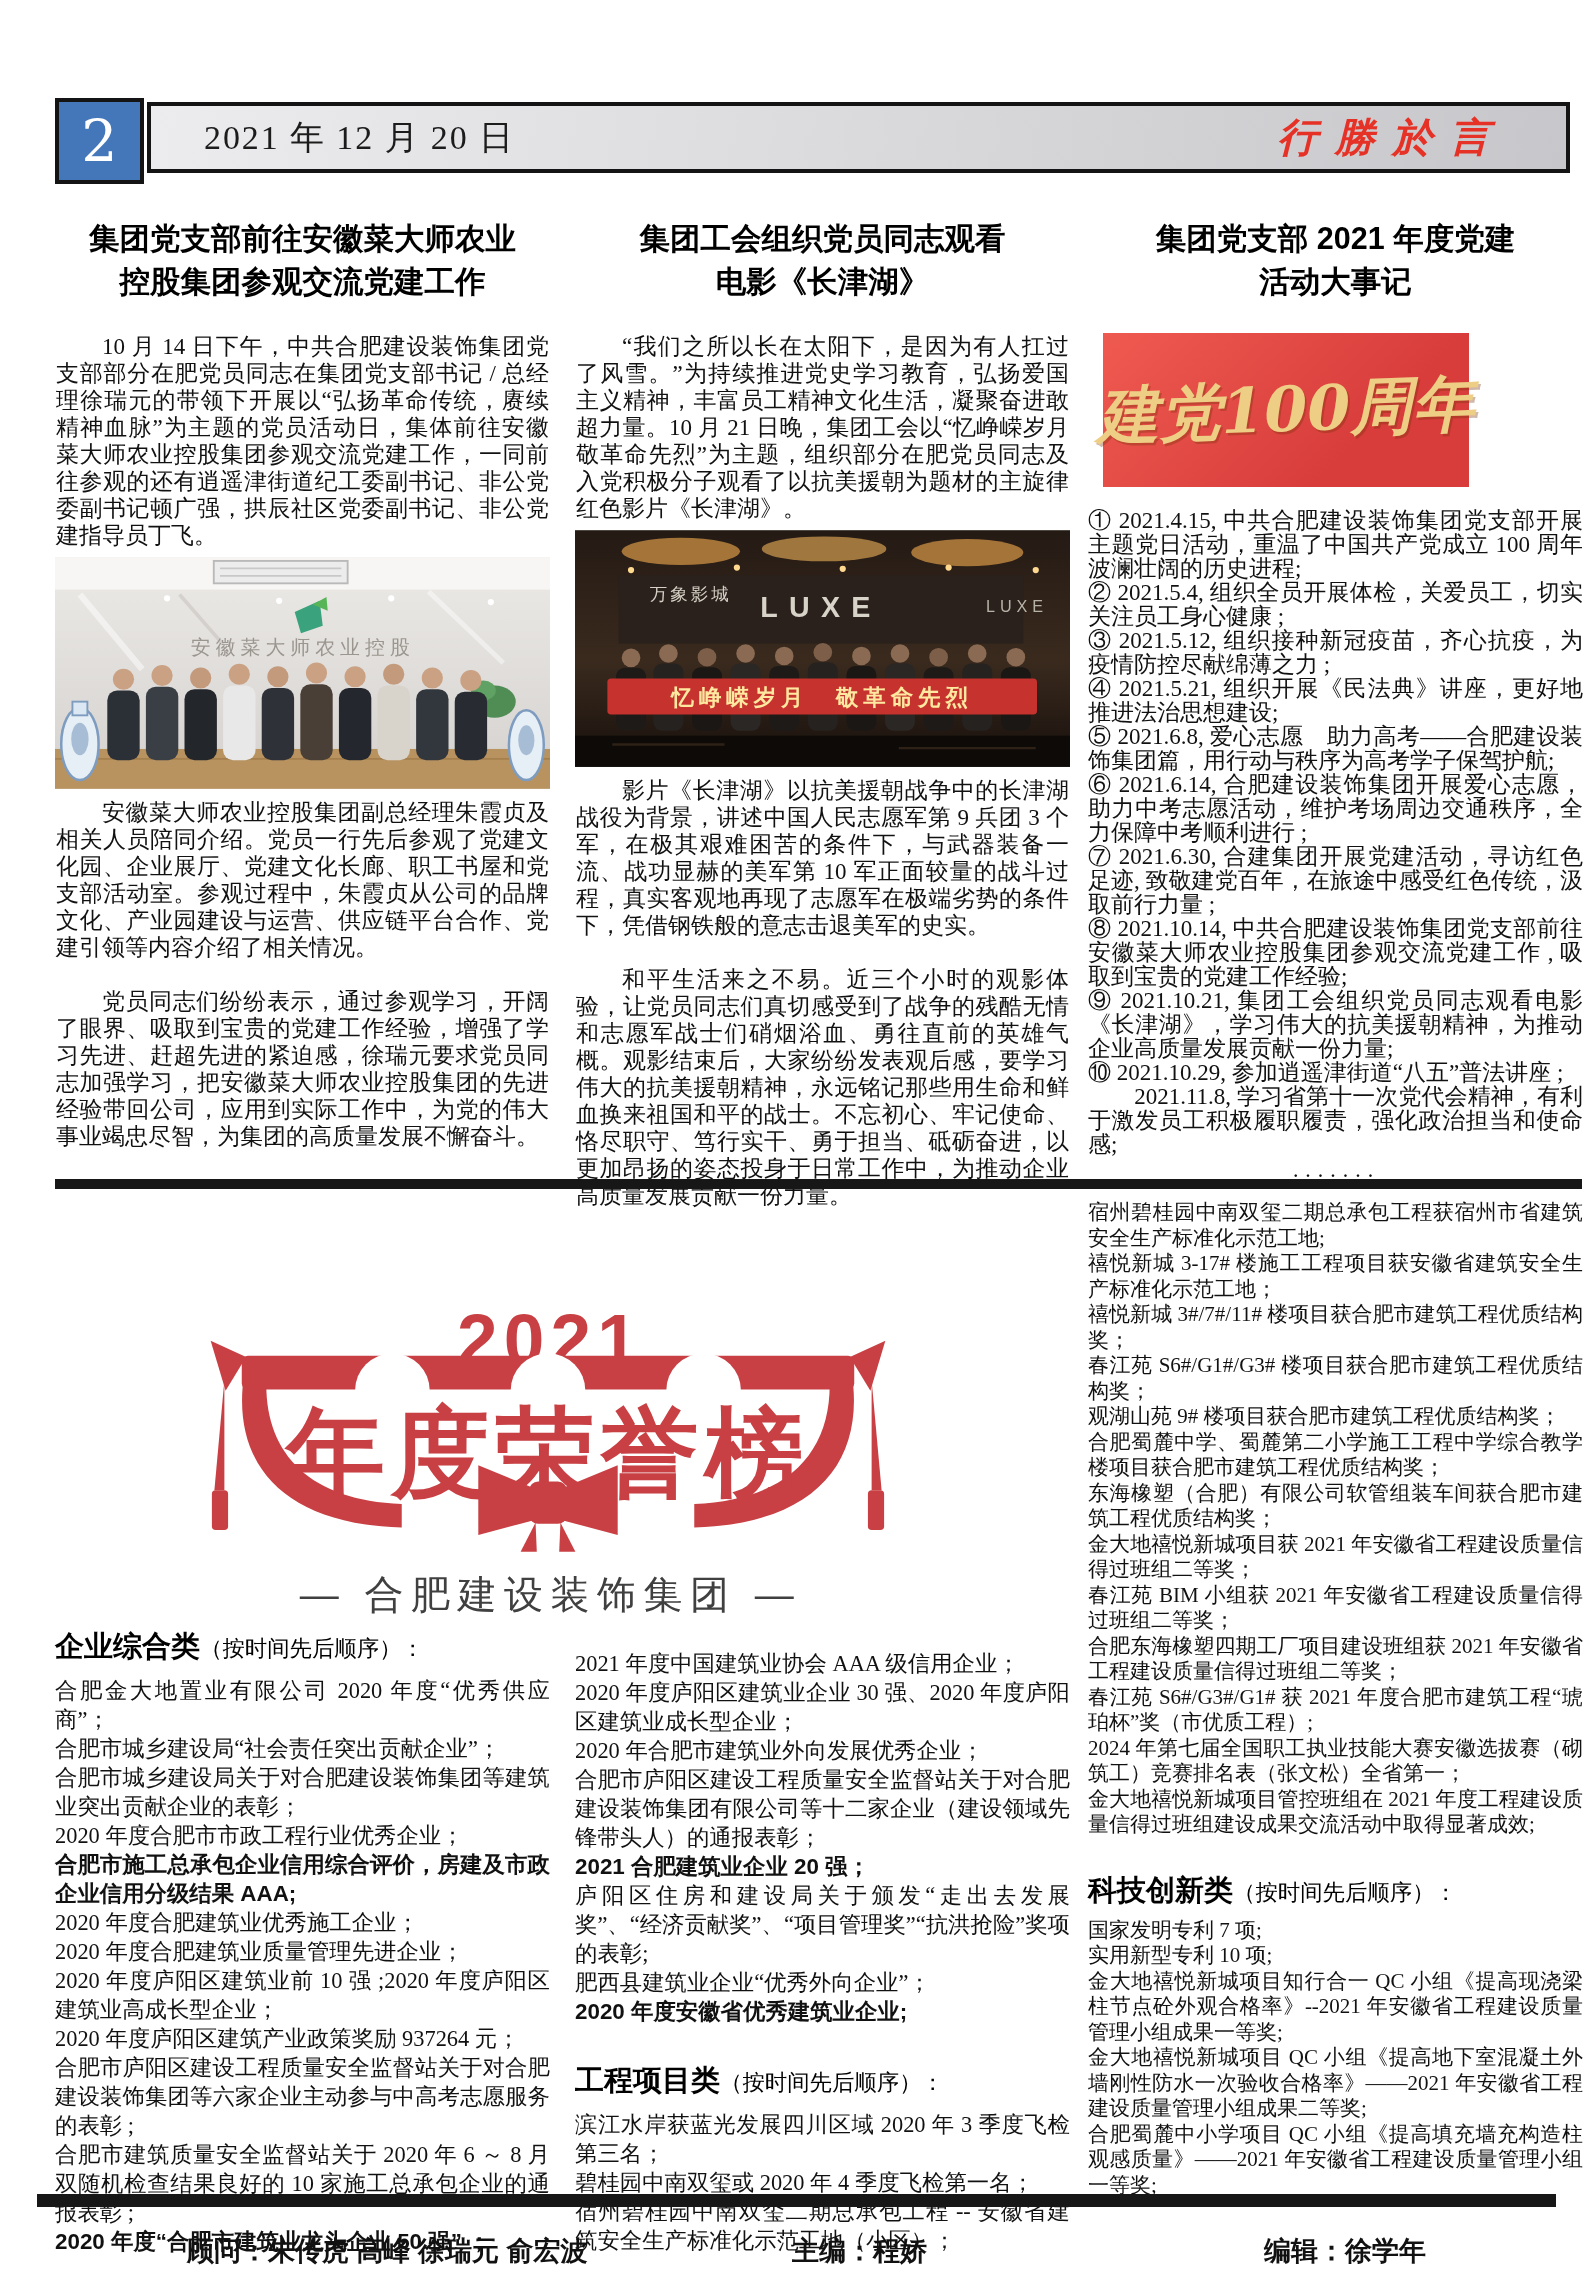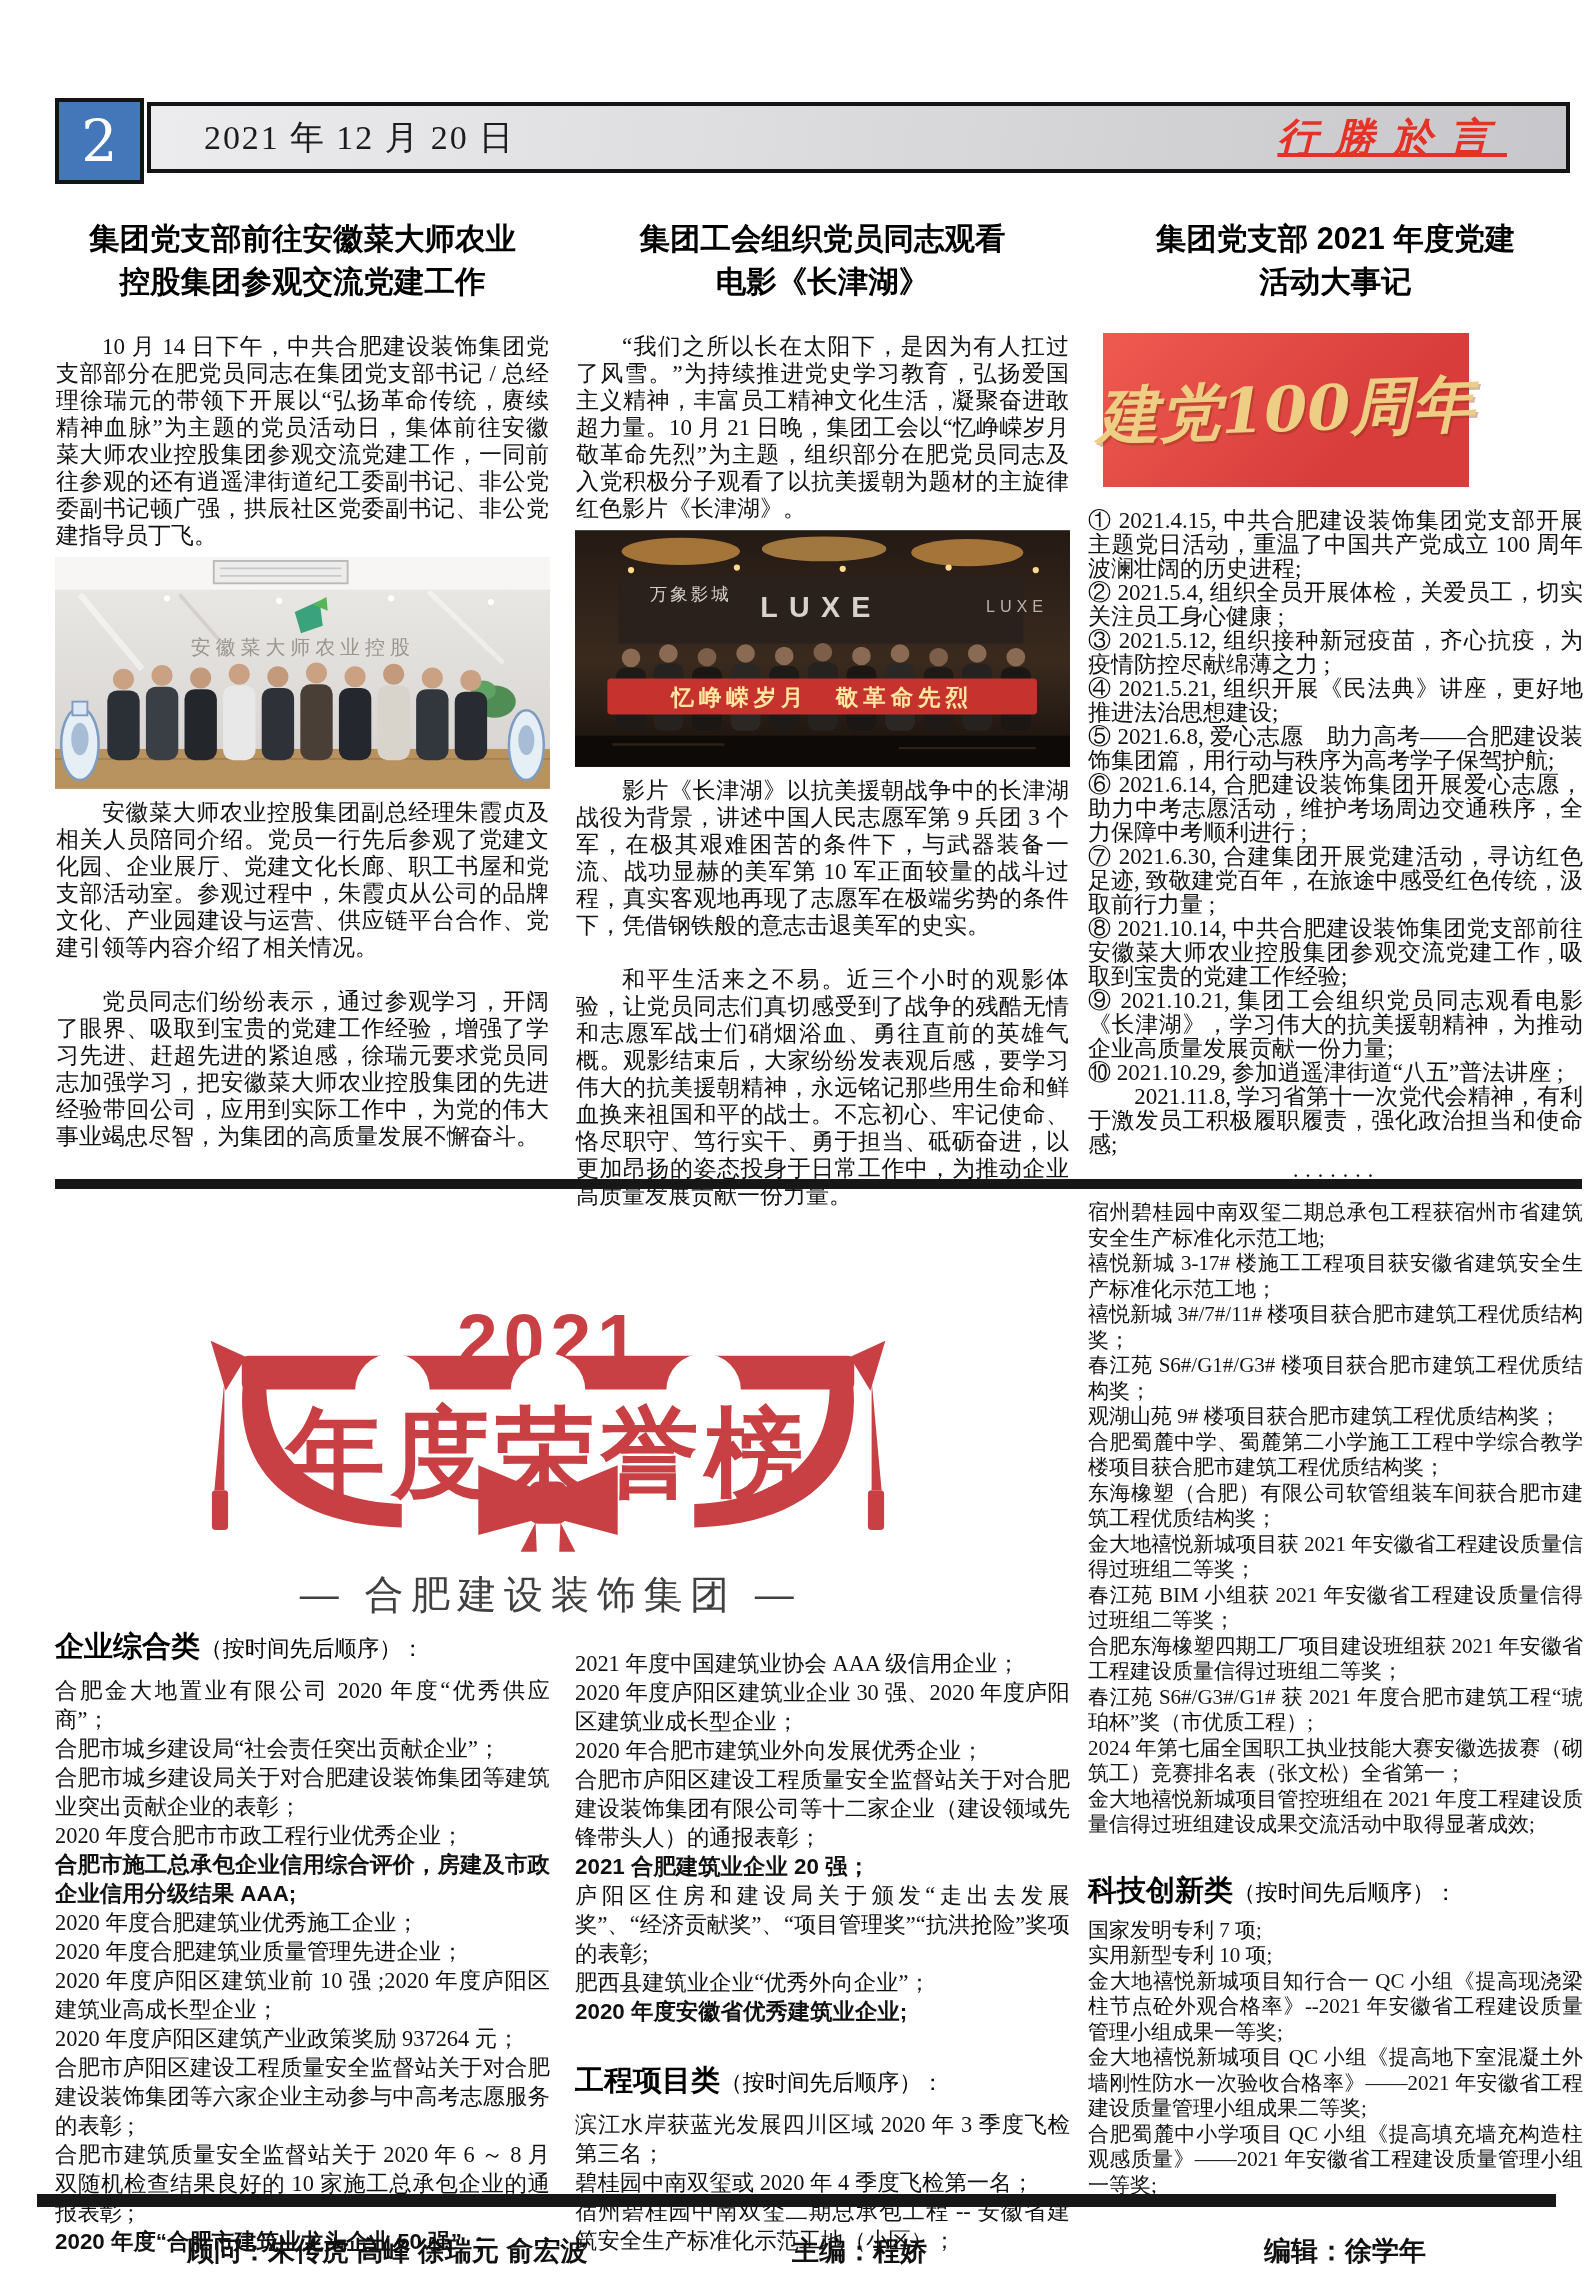--- a/index.html
+++ b/index.html
@@ -11,21 +11,21 @@
             background:#4377b9;border:4.4px solid #141414;color:#fff;font-size:57px;
             display:flex;align-items:center;justify-content:center;
             font-family:"DejaVu Serif",serif;}
   .header-bar{position:absolute;left:147px;top:102px;width:1423px;height:71px;
               border:4.4px solid #141414;box-sizing:border-box;
               background:linear-gradient(100deg,#ececee 0%,#dcdcde 45%,#c7c7cb 100%);
               display:flex;align-items:center;justify-content:space-between;
               padding:0 59px 0 53px;}
   .date{font-size:34px;letter-spacing:1.9px;color:#1c1c1c;}
   .motto{color:#e63226;font-size:40px;font-weight:bold;font-style:italic;
-         letter-spacing:17.4px;font-family:"DejaVu Serif",serif;text-decoration:underline;}
+         letter-spacing:17.4px;font-family:"DejaVu Serif",serif;}
 
   
   .col{position:absolute;width:495px;}
   .col1{left:55px;top:217px;}
   .col2{left:575px;top:217px;}
   .col3{left:1088px;top:217px;}
   .a-title{margin:0 0 29px 0;text-align:center;font-family:"Liberation Sans",sans-serif;
            font-size:30.5px;line-height:1.42;font-weight:700;color:#000;}
   p.body{margin:1px;font-size:23px;line-height:27px;text-align:justify;text-indent:2em;}
   p.body.gap{margin-top:27px;}

